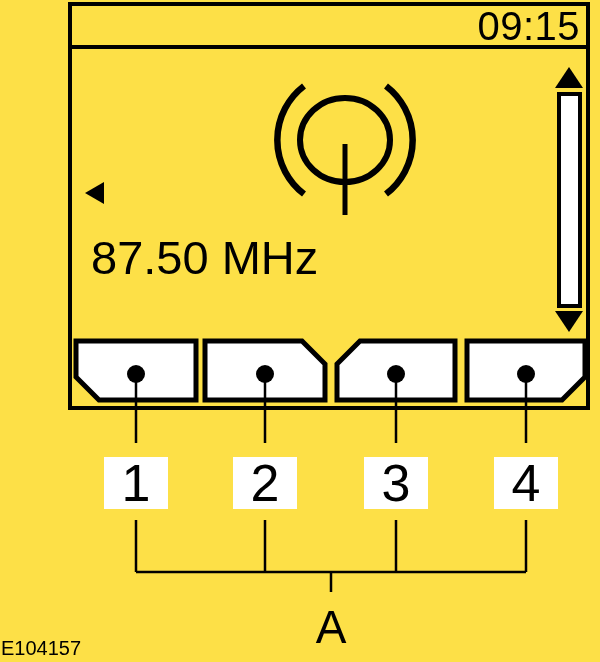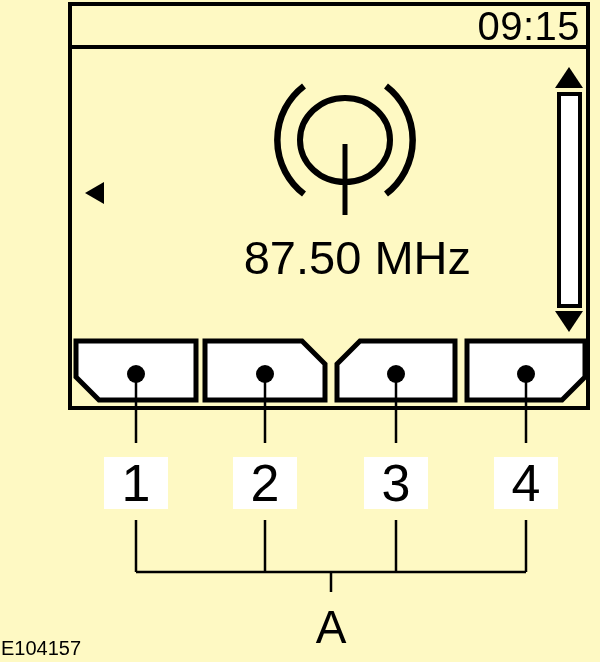--- a/index.html
+++ b/index.html
@@ -1,18 +1,18 @@
 <!DOCTYPE html>
 <html><head>
 <meta charset="utf-8">
 <style>
   html, body { margin: 0; padding: 0; background: #ffffff; }
   .canvas {
     position: relative; width: 600px; height: 662px; overflow: hidden;
-    background: #fef9c3; color: #000000;
+    background: #fde047; color: #000000;
     font-family: "Liberation Sans", "DejaVu Sans", sans-serif;
   }
   .abs { position: absolute; }
 
   
   .frame {
     left: 68px; top: 2px; width: 514px; height: 400px;
     border: 4px solid #000;
   }
   
@@ -27,21 +27,21 @@
   .back-arrow {
     left: 85px; top: 182px; width: 0; height: 0;
     border-top: 11px solid transparent;
     border-bottom: 11px solid transparent;
     border-right: 19px solid #000;
   }
 
   .antenna { left: 270px; top: 72px; }
 
   .freq {
-    left: 91px; top: 234px; width: 380px; text-align: right;
+    left: 91px; top: 234px; width: 380px; text-align: left;
     font-size: 47px; line-height: 48px;
   }
 
   
   .scroll-up {
     left: 555px; top: 67px; width: 0; height: 0;
     border-left: 14px solid transparent; border-right: 14px solid transparent;
     border-bottom: 21px solid #000;
   }
   .scroll-track {

